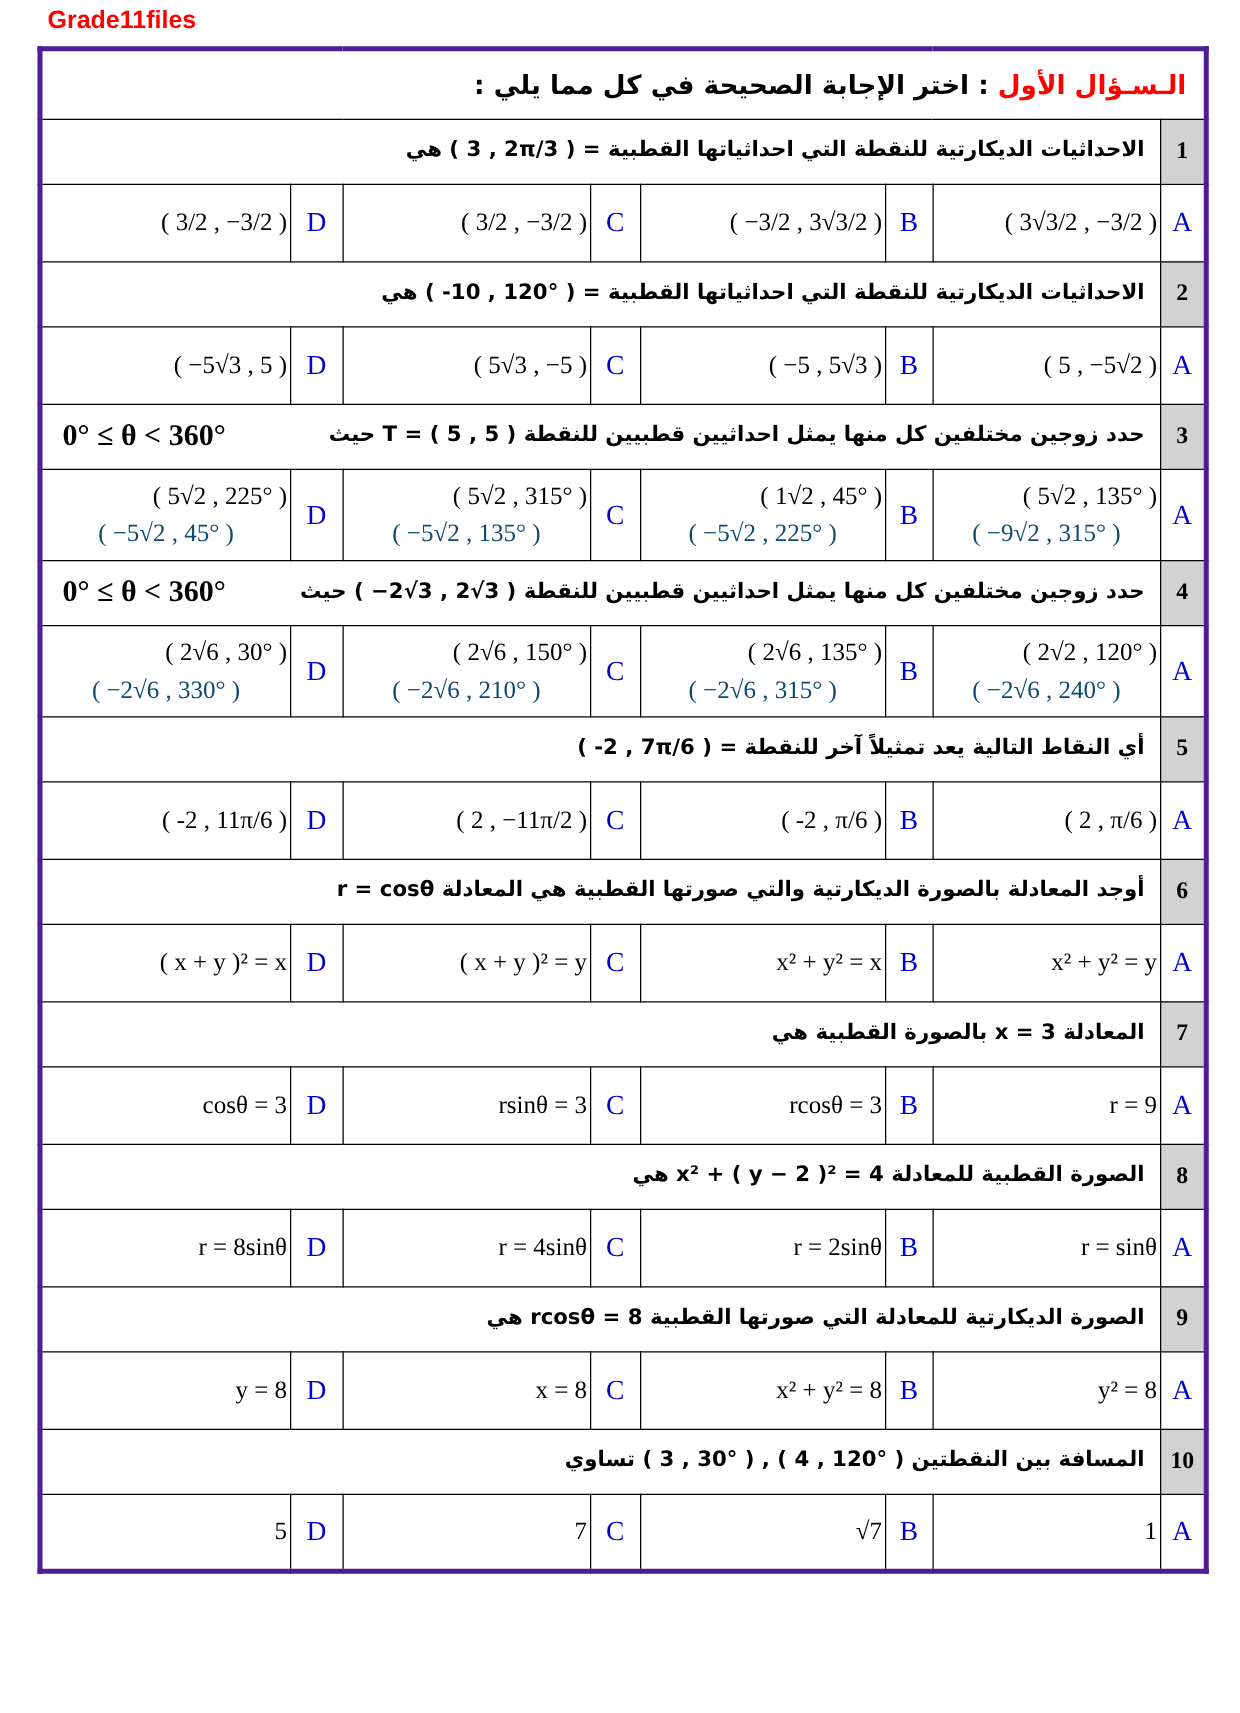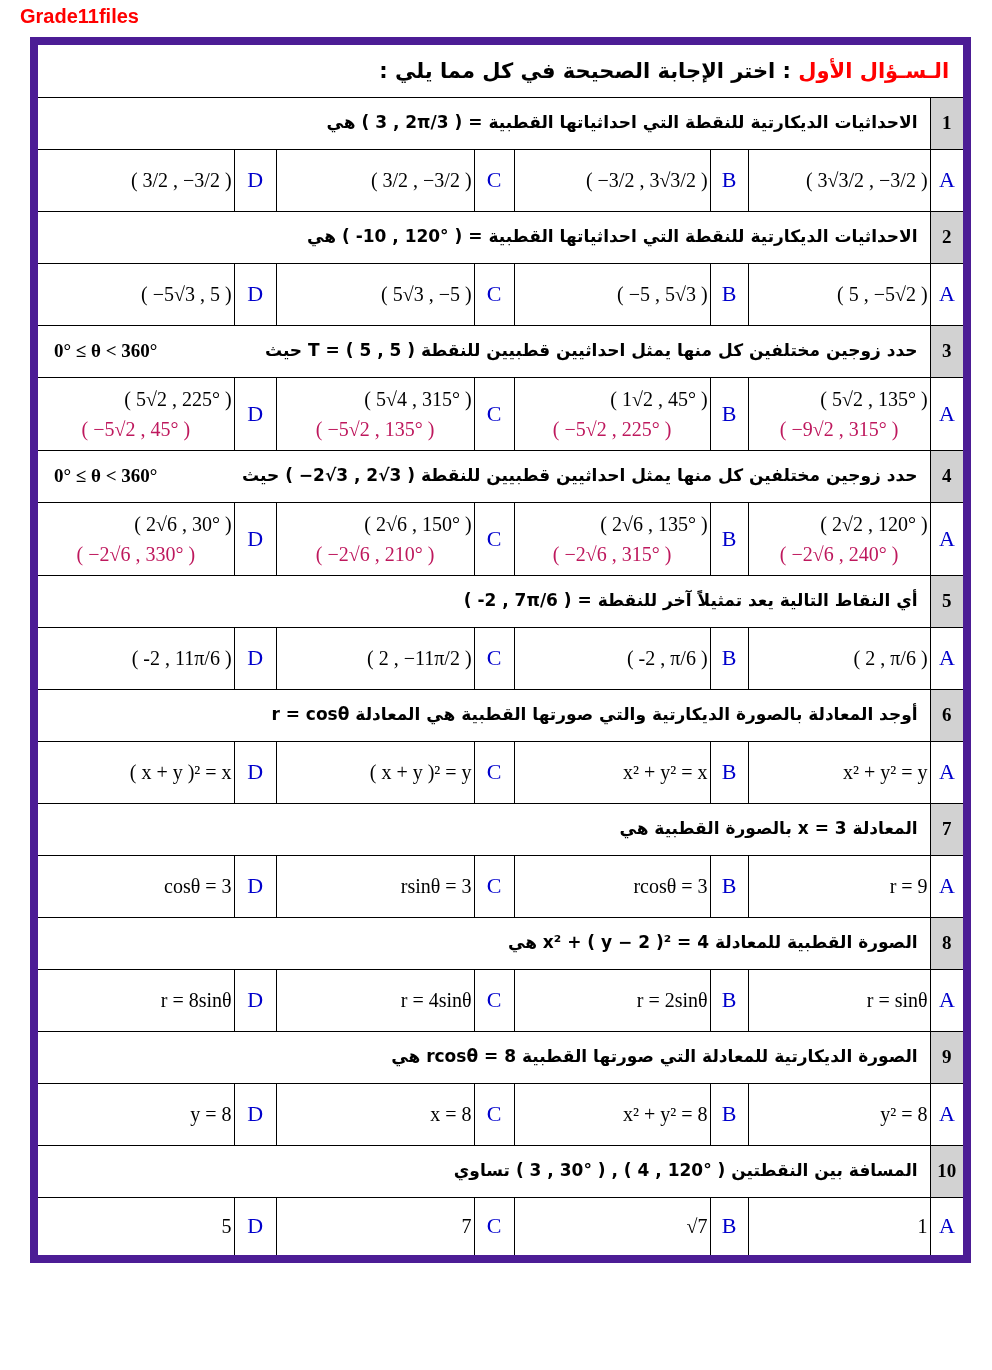--- a/index.html
+++ b/index.html
@@ -3,31 +3,31 @@
 <meta charset="utf-8">
 <style>
   * { margin: 0; padding: 0; box-sizing: border-box; }
   html, body { background: #ffffff; }
   body {
     width: 992px; height: 1370px;
     position: relative;
     font-family: "DejaVu Sans", sans-serif;
   }
   .watermark {
-    position: absolute; top: 5px; left: 20px;
+    position: absolute; top: 5px; left: 38px;
     color: #ff0000; font-weight: bold; font-size: 20px;
     font-family: "Liberation Sans", "DejaVu Sans", sans-serif;
   }
   table.sheet {
     position: absolute; top: 37px; left: 30px;
     width: 933px;
     border-collapse: collapse;
     table-layout: fixed;
     direction: rtl;
-    border: 8px solid #4c1d95;
+    border: 4px solid #4c1d95;
   }
   table.sheet td { border: 1px solid #000; vertical-align: middle; }
   td.header-cell {
     height: 56px; text-align: right; padding: 0 14px;
     font-size: 21px; font-weight: bold; color: #000;
   }
   .header-title { color: #ff0000; }
   .header-instruction { color: #000000; }
   td.num-cell {
     background: #d2d2d2; text-align: center;
@@ -36,35 +36,35 @@
   }
   td.q-cell { padding: 4px 12px; }
   .q-wrap {
     display: flex; justify-content: space-between; align-items: center;
     font-weight: bold; font-size: 17px; line-height: 1.5;
   }
   .q-text { text-align: right; }
   .q-tail {
     direction: ltr; white-space: nowrap;
     font-family: "Liberation Serif", "DejaVu Serif", serif;
-    font-weight: bold; font-size: 19px; padding-left: 4px;
+    font-weight: bold; font-size: 24px; padding-left: 4px;
   }
   .q-tail:empty { display: none; }
   td.letter-cell {
     text-align: center; color: #0000cc;
     font-family: "Liberation Serif", "DejaVu Serif", serif;
     font-size: 22px; height: 62px; background: #ffffff;
   }
   td.opt-cell {
     text-align: center; direction: ltr;
     font-family: "Liberation Serif", "DejaVu Serif", serif;
     font-size: 20px; padding: 6px 2px; color: #000;
   }
   .opt-main { line-height: 1.5; text-align: right; }
-  .opt-sub { line-height: 1.5; color: #be185d; }
+  .opt-sub { line-height: 1.5; color: #0c4a6e; }
   .opt-sub:empty { display: none; }
 </style>
 </head>
 <body>
 
 <div class="watermark">Grade11files</div>
 
 <table class="sheet">
   <colgroup>
     <col style="width:37px">
@@ -162,21 +162,21 @@
       <div class="opt-main">( 5√2 , 135° )</div>
       <div class="opt-sub">( −9√2 , 315° )</div>
     </td>
     <td class="letter-cell">B</td>
     <td class="opt-cell">
       <div class="opt-main">( 1√2 , 45° )</div>
       <div class="opt-sub">( −5√2 , 225° )</div>
     </td>
     <td class="letter-cell">C</td>
     <td class="opt-cell">
-      <div class="opt-main">( 5√4 , 315° )</div>
+      <div class="opt-main">( 5√2 , 315° )</div>
       <div class="opt-sub">( −5√2 , 135° )</div>
     </td>
     <td class="letter-cell">D</td>
     <td class="opt-cell">
       <div class="opt-main">( 5√2 , 225° )</div>
       <div class="opt-sub">( −5√2 , 45° )</div>
     </td>
   </tr>
 
   <tr class="q-row">

